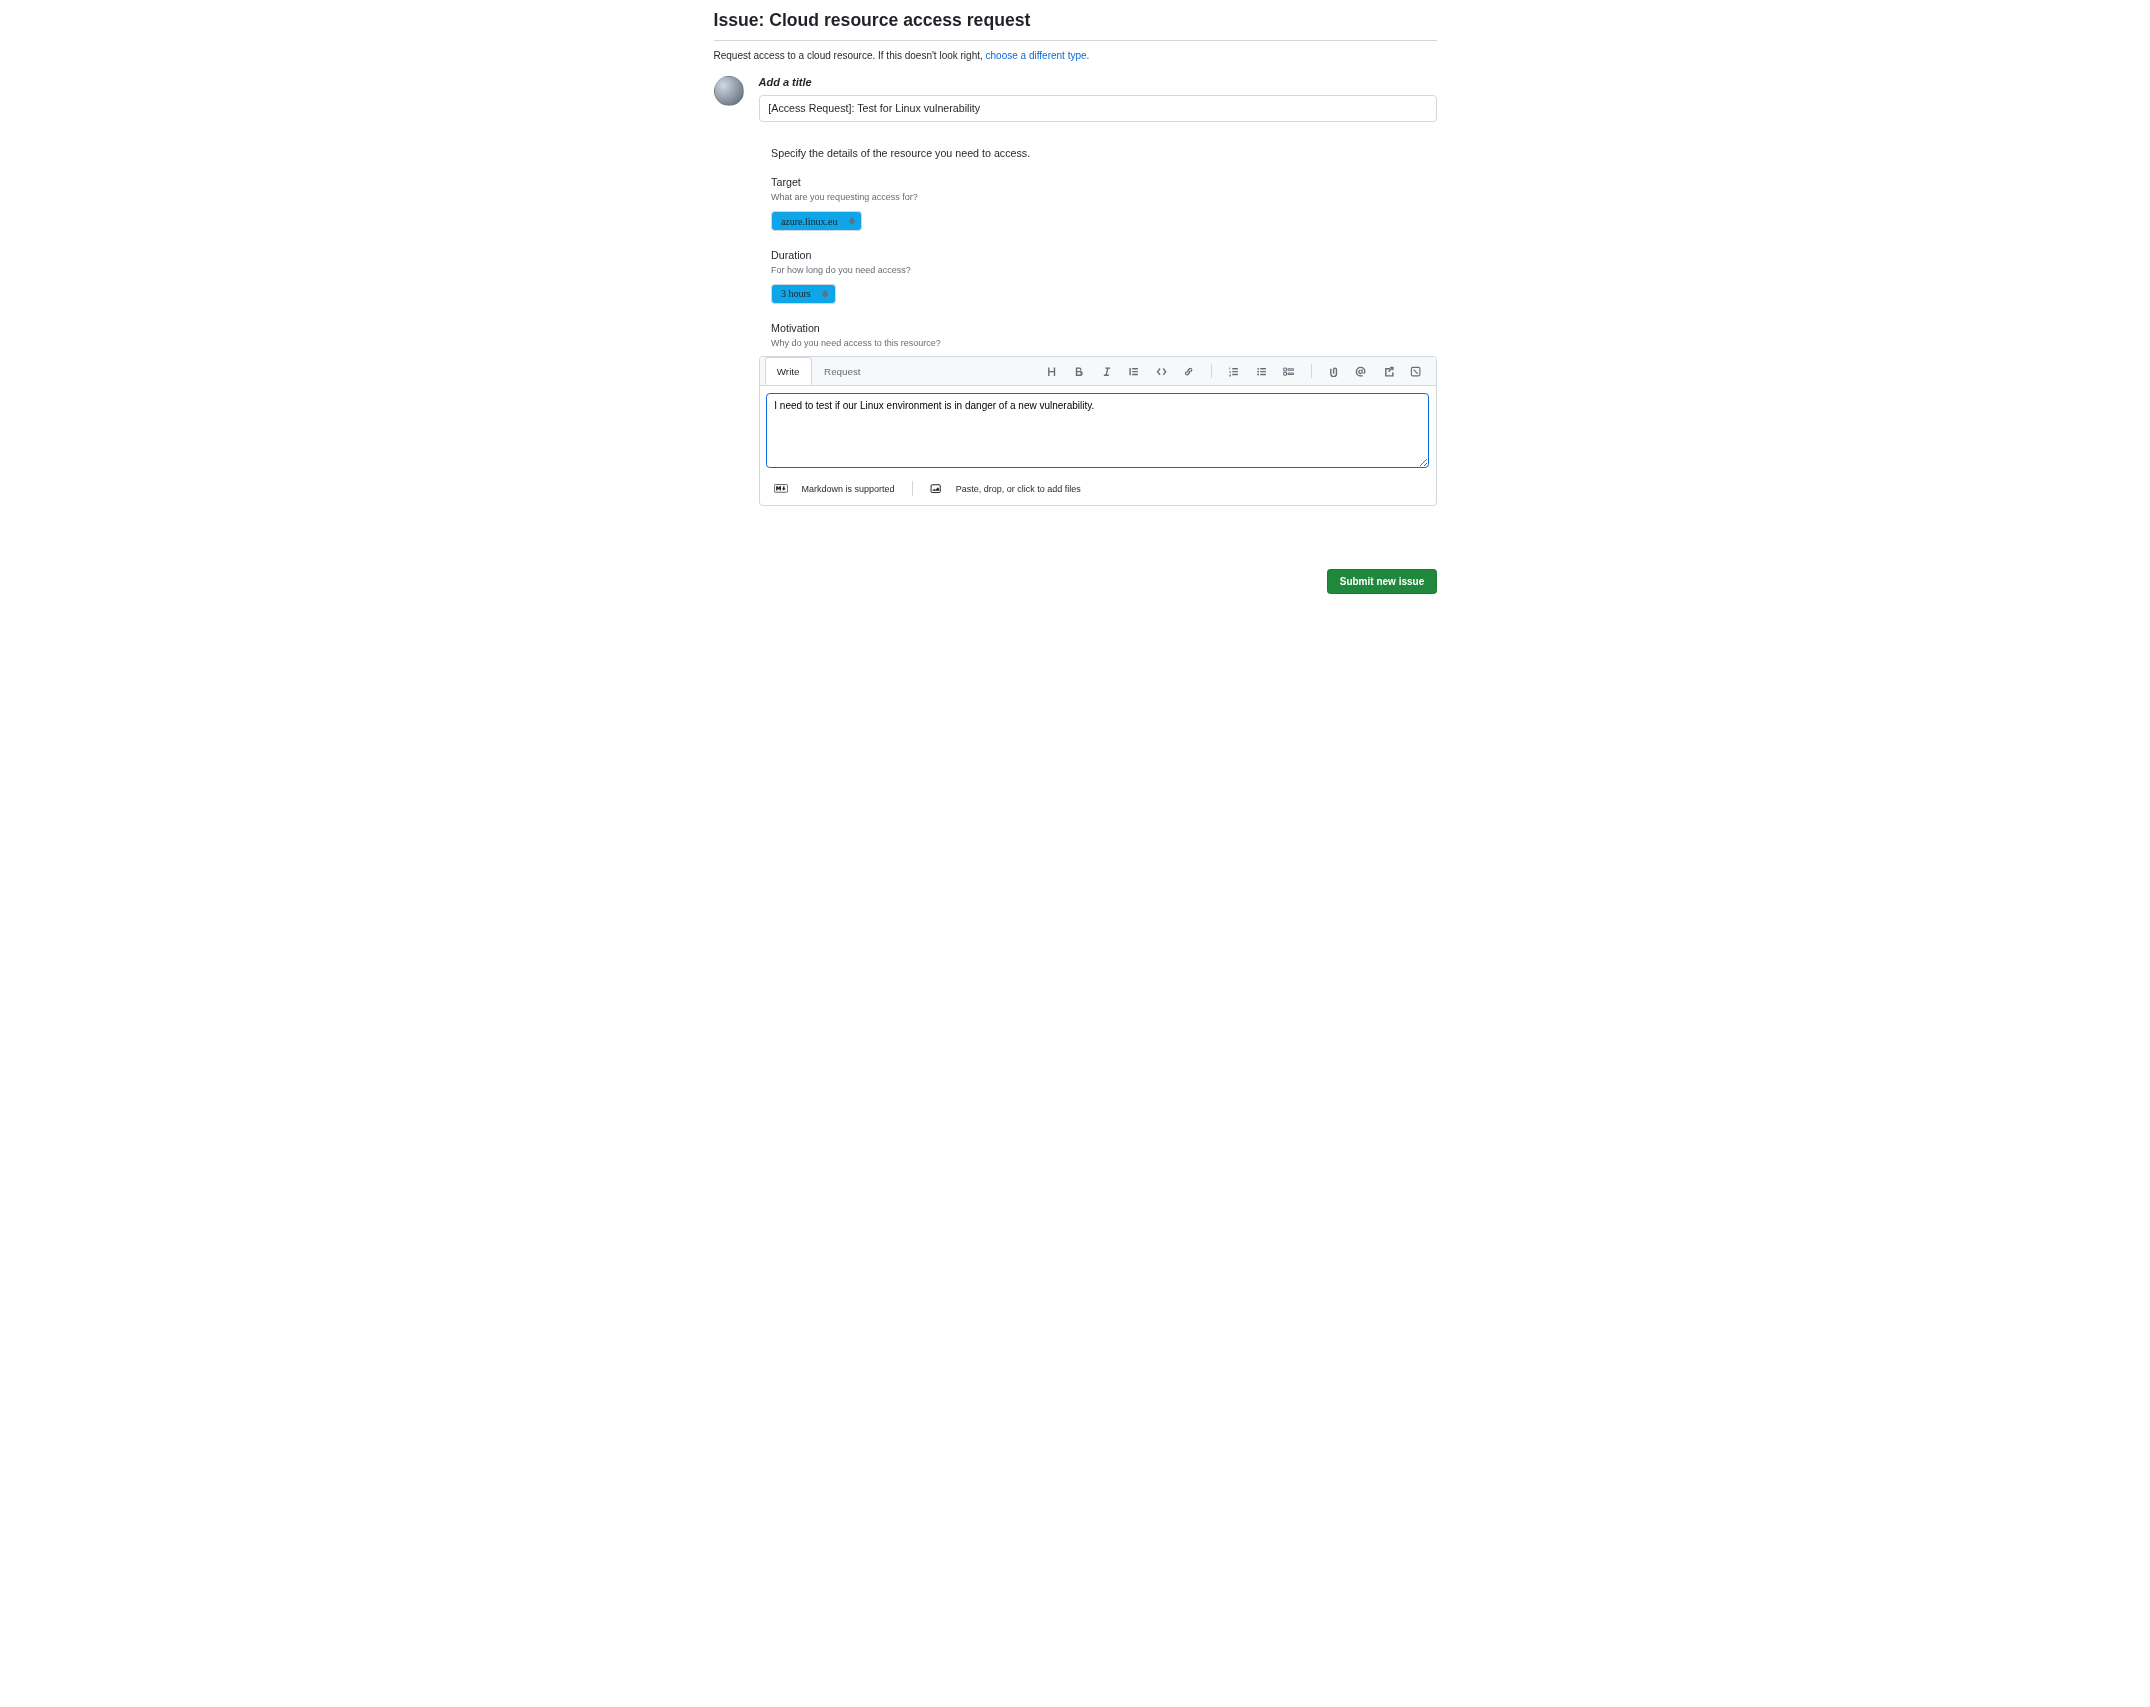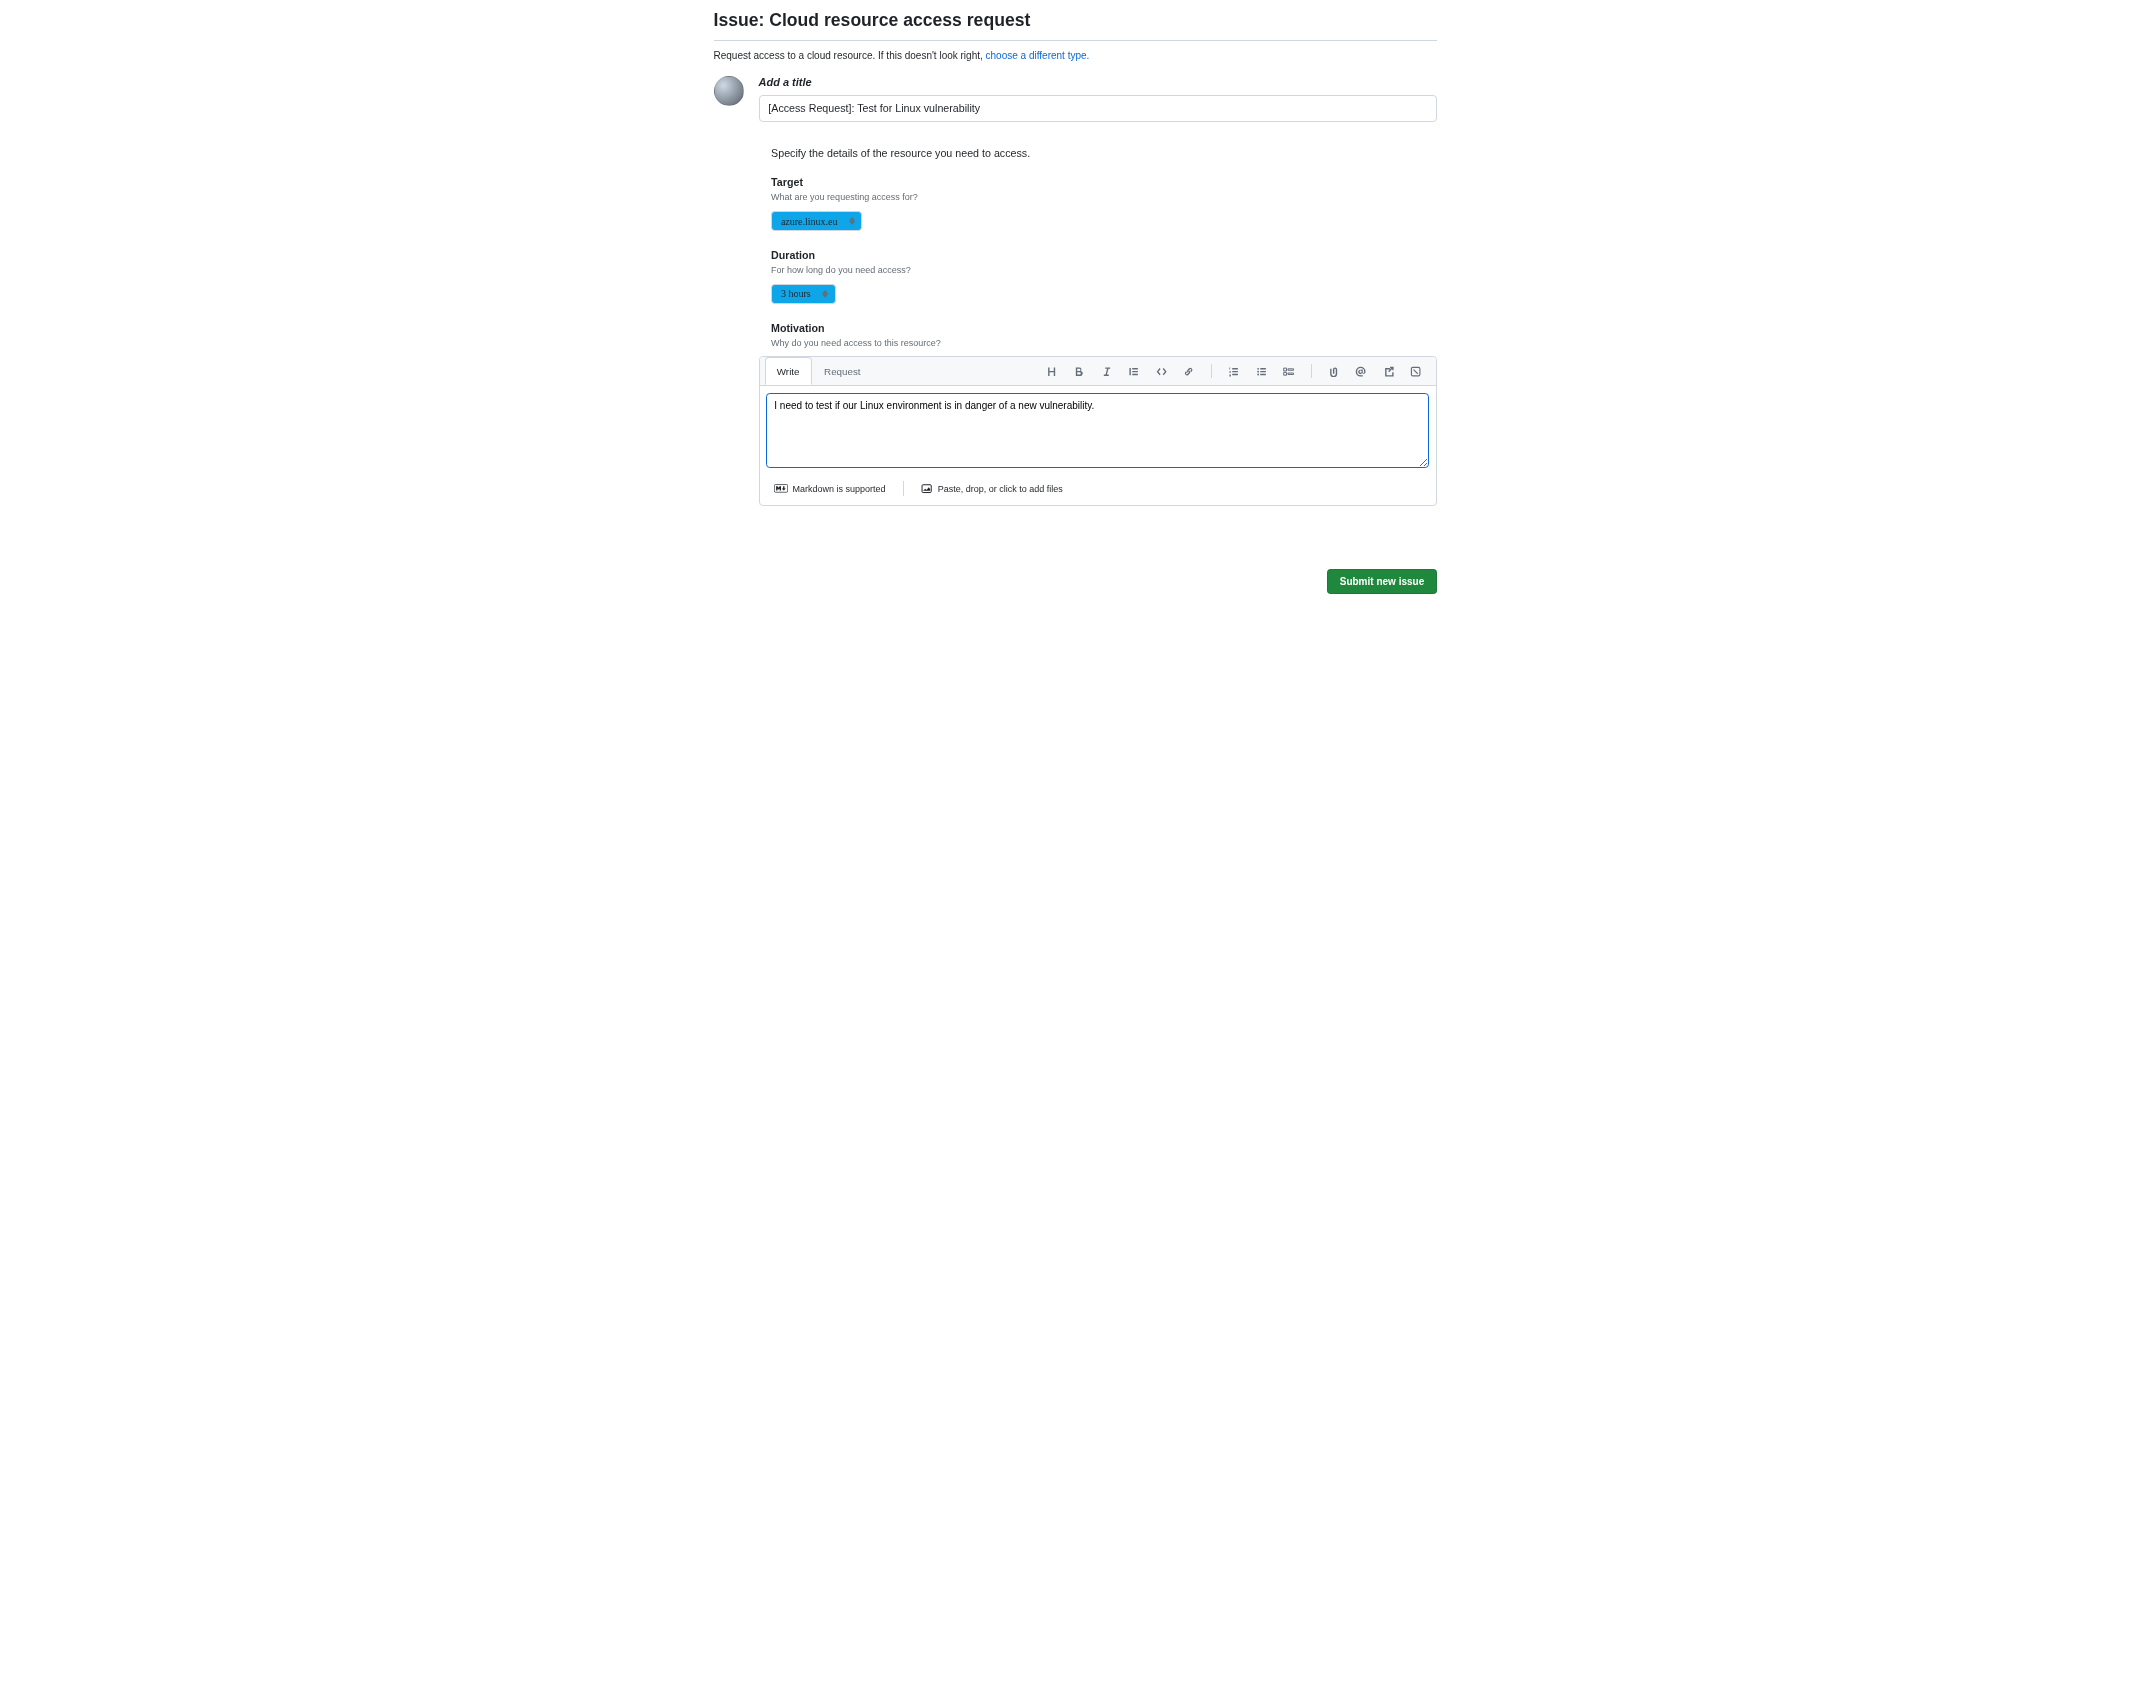--- a/index.html
+++ b/index.html
@@ -61,21 +61,21 @@
     background: #ffffff;
     color: #1f2328;
   }
   .indent-block { padding-left: 12.6px; }
   .details-intro {
     font-size: 10.7px;
     margin: 25px 0 17.6px 0;
   }
   .field-title {
     font-size: 10.7px;
-    font-weight: 700;
+    font-weight: 400;
     margin: 0 0 3.8px 0;
   }
   .field-help {
     font-size: 9px;
     color: #656d76;
     margin: 0 0 8.8px 0;
   }
   .select-wrap {
     display: inline-flex;
     align-items: center;
@@ -167,21 +167,21 @@
     color: #1f2328;
   }
   .editor-footer .fsep {
     width: 0.6px;
     height: 15px;
     background: #d0d7de;
   }
   .footer-item {
     display: flex;
     align-items: center;
-    gap: 5px;
+    gap: 14px;
     cursor: pointer;
   }
   .submit-row {
     display: flex;
     justify-content: flex-end;
     margin-top: 38px;
   }
   .submit-btn {
     background: #1f883d;
     color: #ffffff;

